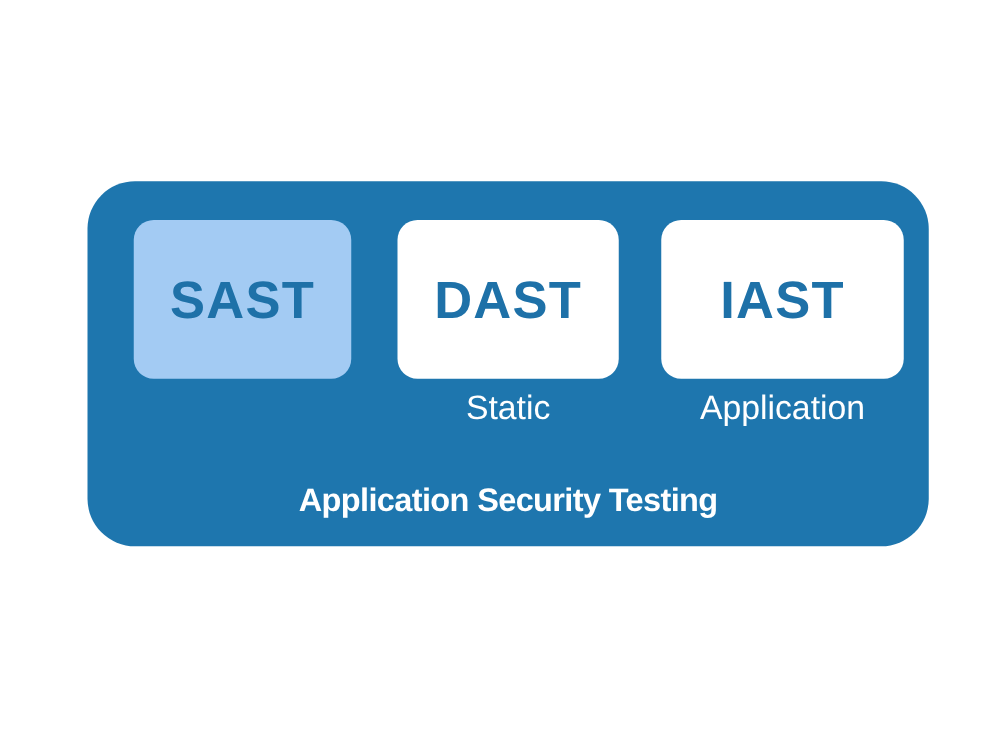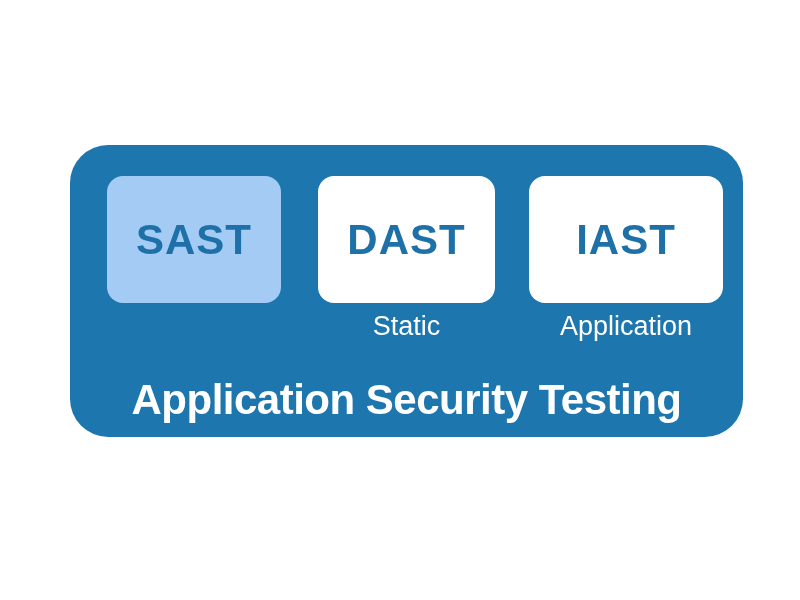--- a/index.html
+++ b/index.html
@@ -57,21 +57,21 @@
     line-height: 34px;
     color: #ffffff;
     font-weight: 400;
   }
   .diagram-title {
     position: absolute;
     left: 0;
     right: 0;
     top: 233px;
     text-align: center;
-    font-size: 42px;
+    font-size: 26px;
     line-height: 44px;
     font-weight: bold;
     letter-spacing: -0.5px;
     color: #ffffff;
     white-space: nowrap;
   }
 </style>
 </head>
 <body>
 

